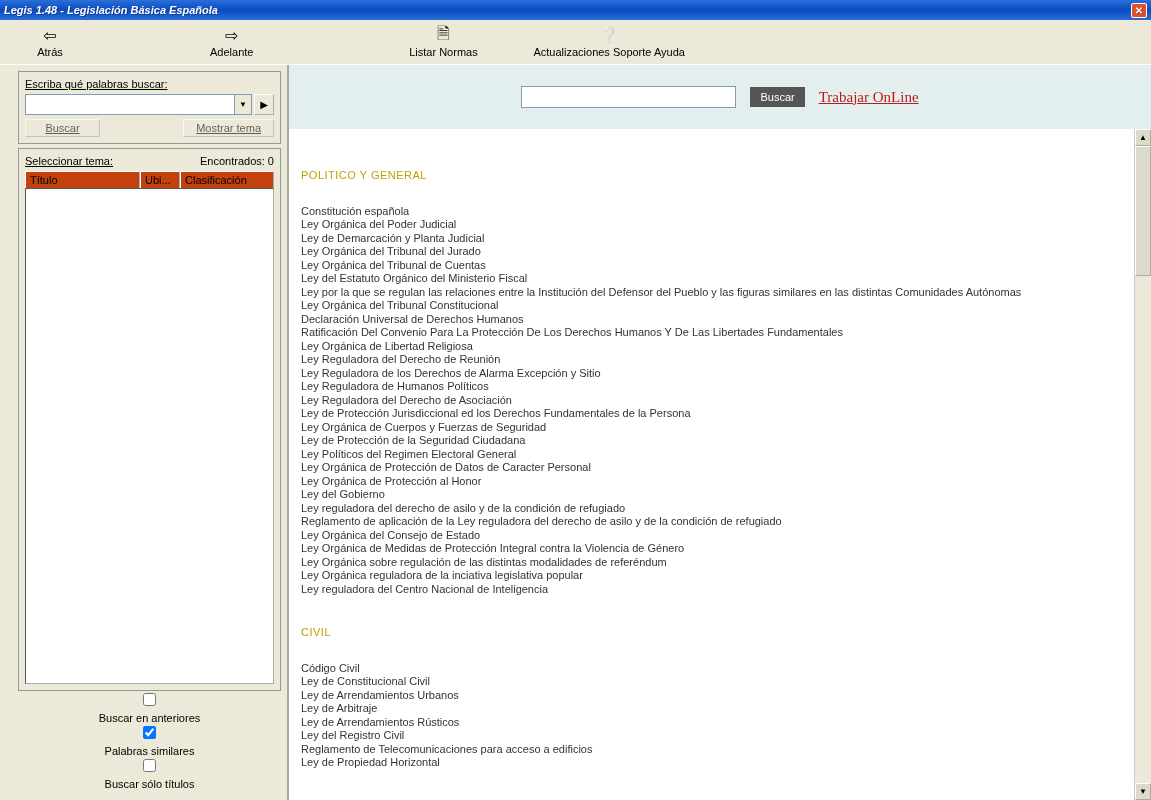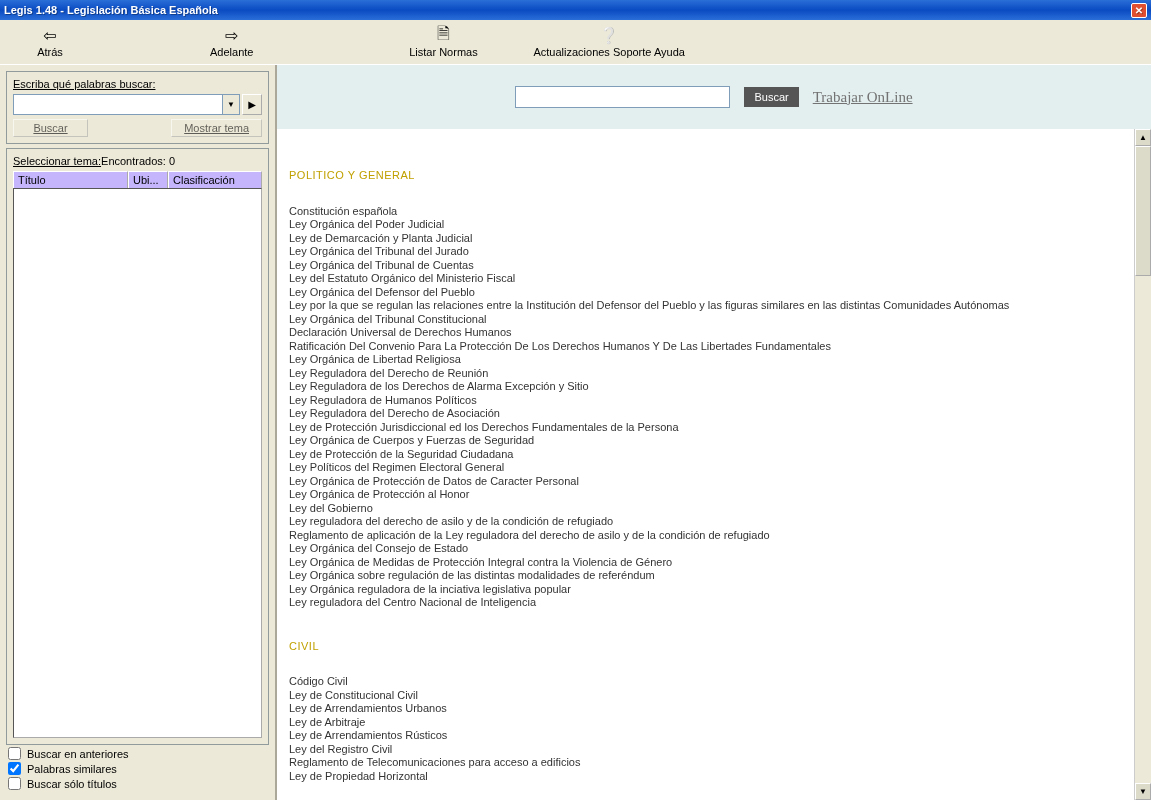--- a/index.html
+++ b/index.html
@@ -5,21 +5,21 @@
   * { box-sizing: border-box; }
   html, body { margin: 0; padding: 0; height: 100%; font-family: Tahoma, Arial, sans-serif; font-size: 11px; overflow: hidden; }
   body { background: #ece9d8; }
 
   .titlebar {
     background: linear-gradient(to bottom, #2a6ed8 0%, #0a4bc2 50%, #2a6ed8 100%);
     height: 20px; color: #fff; font-weight: bold; font-size: 11px;
     display: flex; align-items: center; padding: 0 4px;
     text-shadow: 1px 1px 0 rgba(0,0,0,0.3);
   }
-  .titlebar .title { flex: 1; }
+  .titlebar .title { flex: 1; font-style: italic; }
   .titlebar .close-btn {
     width: 16px; height: 15px;
     background: #e05030;
     border: 1px solid #fff;
     border-radius: 2px;
     display: flex; align-items: center; justify-content: center;
     color: #fff; font-size: 10px; font-weight: bold;
     cursor: default;
   }
 
@@ -31,21 +31,21 @@
   }
   .tb-btn {
     display: flex; flex-direction: column; align-items: center; justify-content: center;
     min-width: 60px; cursor: default; padding: 2px 10px;
   }
   .tb-btn .icon { font-size: 16px; height: 18px; display: flex; align-items: center; justify-content: center; }
   .tb-btn .label { font-size: 11px; margin-top: 1px; }
   .tb-btn.wide { min-width: 120px; }
   .tb-spacer { width: 80px; }
 
-  .main { display: flex; height: calc(100% - 65px); }
+  .main { display: flex; height: calc(100% - 65px); margin-left: 12px; }
 
   .sidebar {
     width: 275px; background: #ece9d8; padding: 6px;
     display: flex; flex-direction: column;
   }
   .sb-box {
     border: 1px solid #919b9c;
     background: #ece9d8;
     padding: 6px;
     margin-bottom: 4px;
@@ -75,51 +75,51 @@
   .win-btn {
     flex: 0 0 auto; min-width: 75px;
     border: 1px outset #fff; background: #ece9d8;
     font-size: 11px; padding: 2px 12px;
     text-align: center;
     opacity: 0.6;
     text-decoration: underline;
   }
 
   .sb-box2 { border: 1px solid #919b9c; padding: 6px; flex: 1; display: flex; flex-direction: column; }
-  .sb-row2 { display: flex; font-size: 11px; margin-bottom: 4px; }
+  .sb-row2 { display: flex; justify-content: space-between; font-size: 11px; margin-bottom: 4px; }
   .cols { display: flex; }
   .col-h {
-    border: 1px outset #fff; background: #c4b5fd;
+    border: 1px outset #fff; background: #c2410c;
     font-size: 11px; padding: 2px 4px; text-align: left;
   }
   .col-h.t { flex: 1; }
   .col-h.u { width: 40px; }
   .col-h.c { width: 94px; }
   .result-list { flex: 1; background: #fff; border: 1px inset #aaa; margin-top: -1px; }
 
   .sb-checks { padding: 2px 2px; }
-  .chk-row { display: flex; align-items: center; gap: 6px; font-size: 11px; margin-bottom: 2px; }
+  .chk-row { display: flex; align-items: center; gap: 6px; font-size: 11px; margin-bottom: 2px; flex-direction: column; }
   .chk-row input { margin: 0; }
 
   .content { flex: 1; display: flex; flex-direction: column; border-left: 2px solid #aca899; position: relative; }
   .search-bar {
     background: #e3eeee; height: 64px;
     display: flex; align-items: center; justify-content: center;
     gap: 14px;
   }
   .search-bar input[type=text] {
     width: 215px; height: 22px;
     border: 1px solid #7f9db9; font-size: 11px; padding: 0 4px;
   }
   .search-bar .buscar-btn {
     background: #555; color: #fff; border: none;
     padding: 4px 10px; font-size: 11px;
   }
   .search-bar a {
-    color: #737373; font-family: Georgia, serif; font-size: 15px;
+    color: #b91c1c; font-family: Georgia, serif; font-size: 15px;
   }
 
   .doc-wrap { flex: 1; display: flex; overflow: hidden; }
   .doc {
     flex: 1; background: #fff; overflow-y: auto;
     padding: 30px 4px 20px 12px;
     font-family: Verdana, Arial, sans-serif;
     font-size: 11px; line-height: 13.5px;
   }
   .sec-head { color: #c0a000; font-size: 11px; letter-spacing: 0.5px; margin-bottom: 22px; margin-top: 10px; }
@@ -214,21 +214,20 @@
     <div class="doc-wrap">
       <div class="doc">
         <div class="sec-head">POLITICO Y GENERAL</div>
         <div id="sec1-items">
             <a href="#">Constitución española</a>
             <a href="#">Ley Orgánica del Poder Judicial</a>
             <a href="#">Ley de Demarcación y Planta Judicial</a>
             <a href="#">Ley Orgánica del Tribunal del Jurado</a>
             <a href="#">Ley Orgánica del Tribunal de Cuentas</a>
             <a href="#">Ley del Estatuto Orgánico del Ministerio Fiscal</a>
-            <a href="#">Ley Orgánica del Defensor del Pueblo</a>
             <a href="#">Ley por la que se regulan las relaciones entre la Institución del Defensor del Pueblo y las figuras similares en las distintas Comunidades Autónomas</a>
             <a href="#">Ley Orgánica del Tribunal Constitucional</a>
             <a href="#">Declaración Universal de Derechos Humanos</a>
             <a href="#">Ratificación Del Convenio Para La Protección De Los Derechos Humanos Y De Las Libertades Fundamentales</a>
             <a href="#">Ley Orgánica de Libertad Religiosa</a>
             <a href="#">Ley Reguladora del Derecho de Reunión</a>
             <a href="#">Ley Reguladora de los Derechos de Alarma Excepción y Sitio</a>
             <a href="#">Ley Reguladora de Humanos Políticos</a>
             <a href="#">Ley Reguladora del Derecho de Asociación</a>
             <a href="#">Ley de Protección Jurisdiccional ed los Derechos Fundamentales de la Persona</a>

